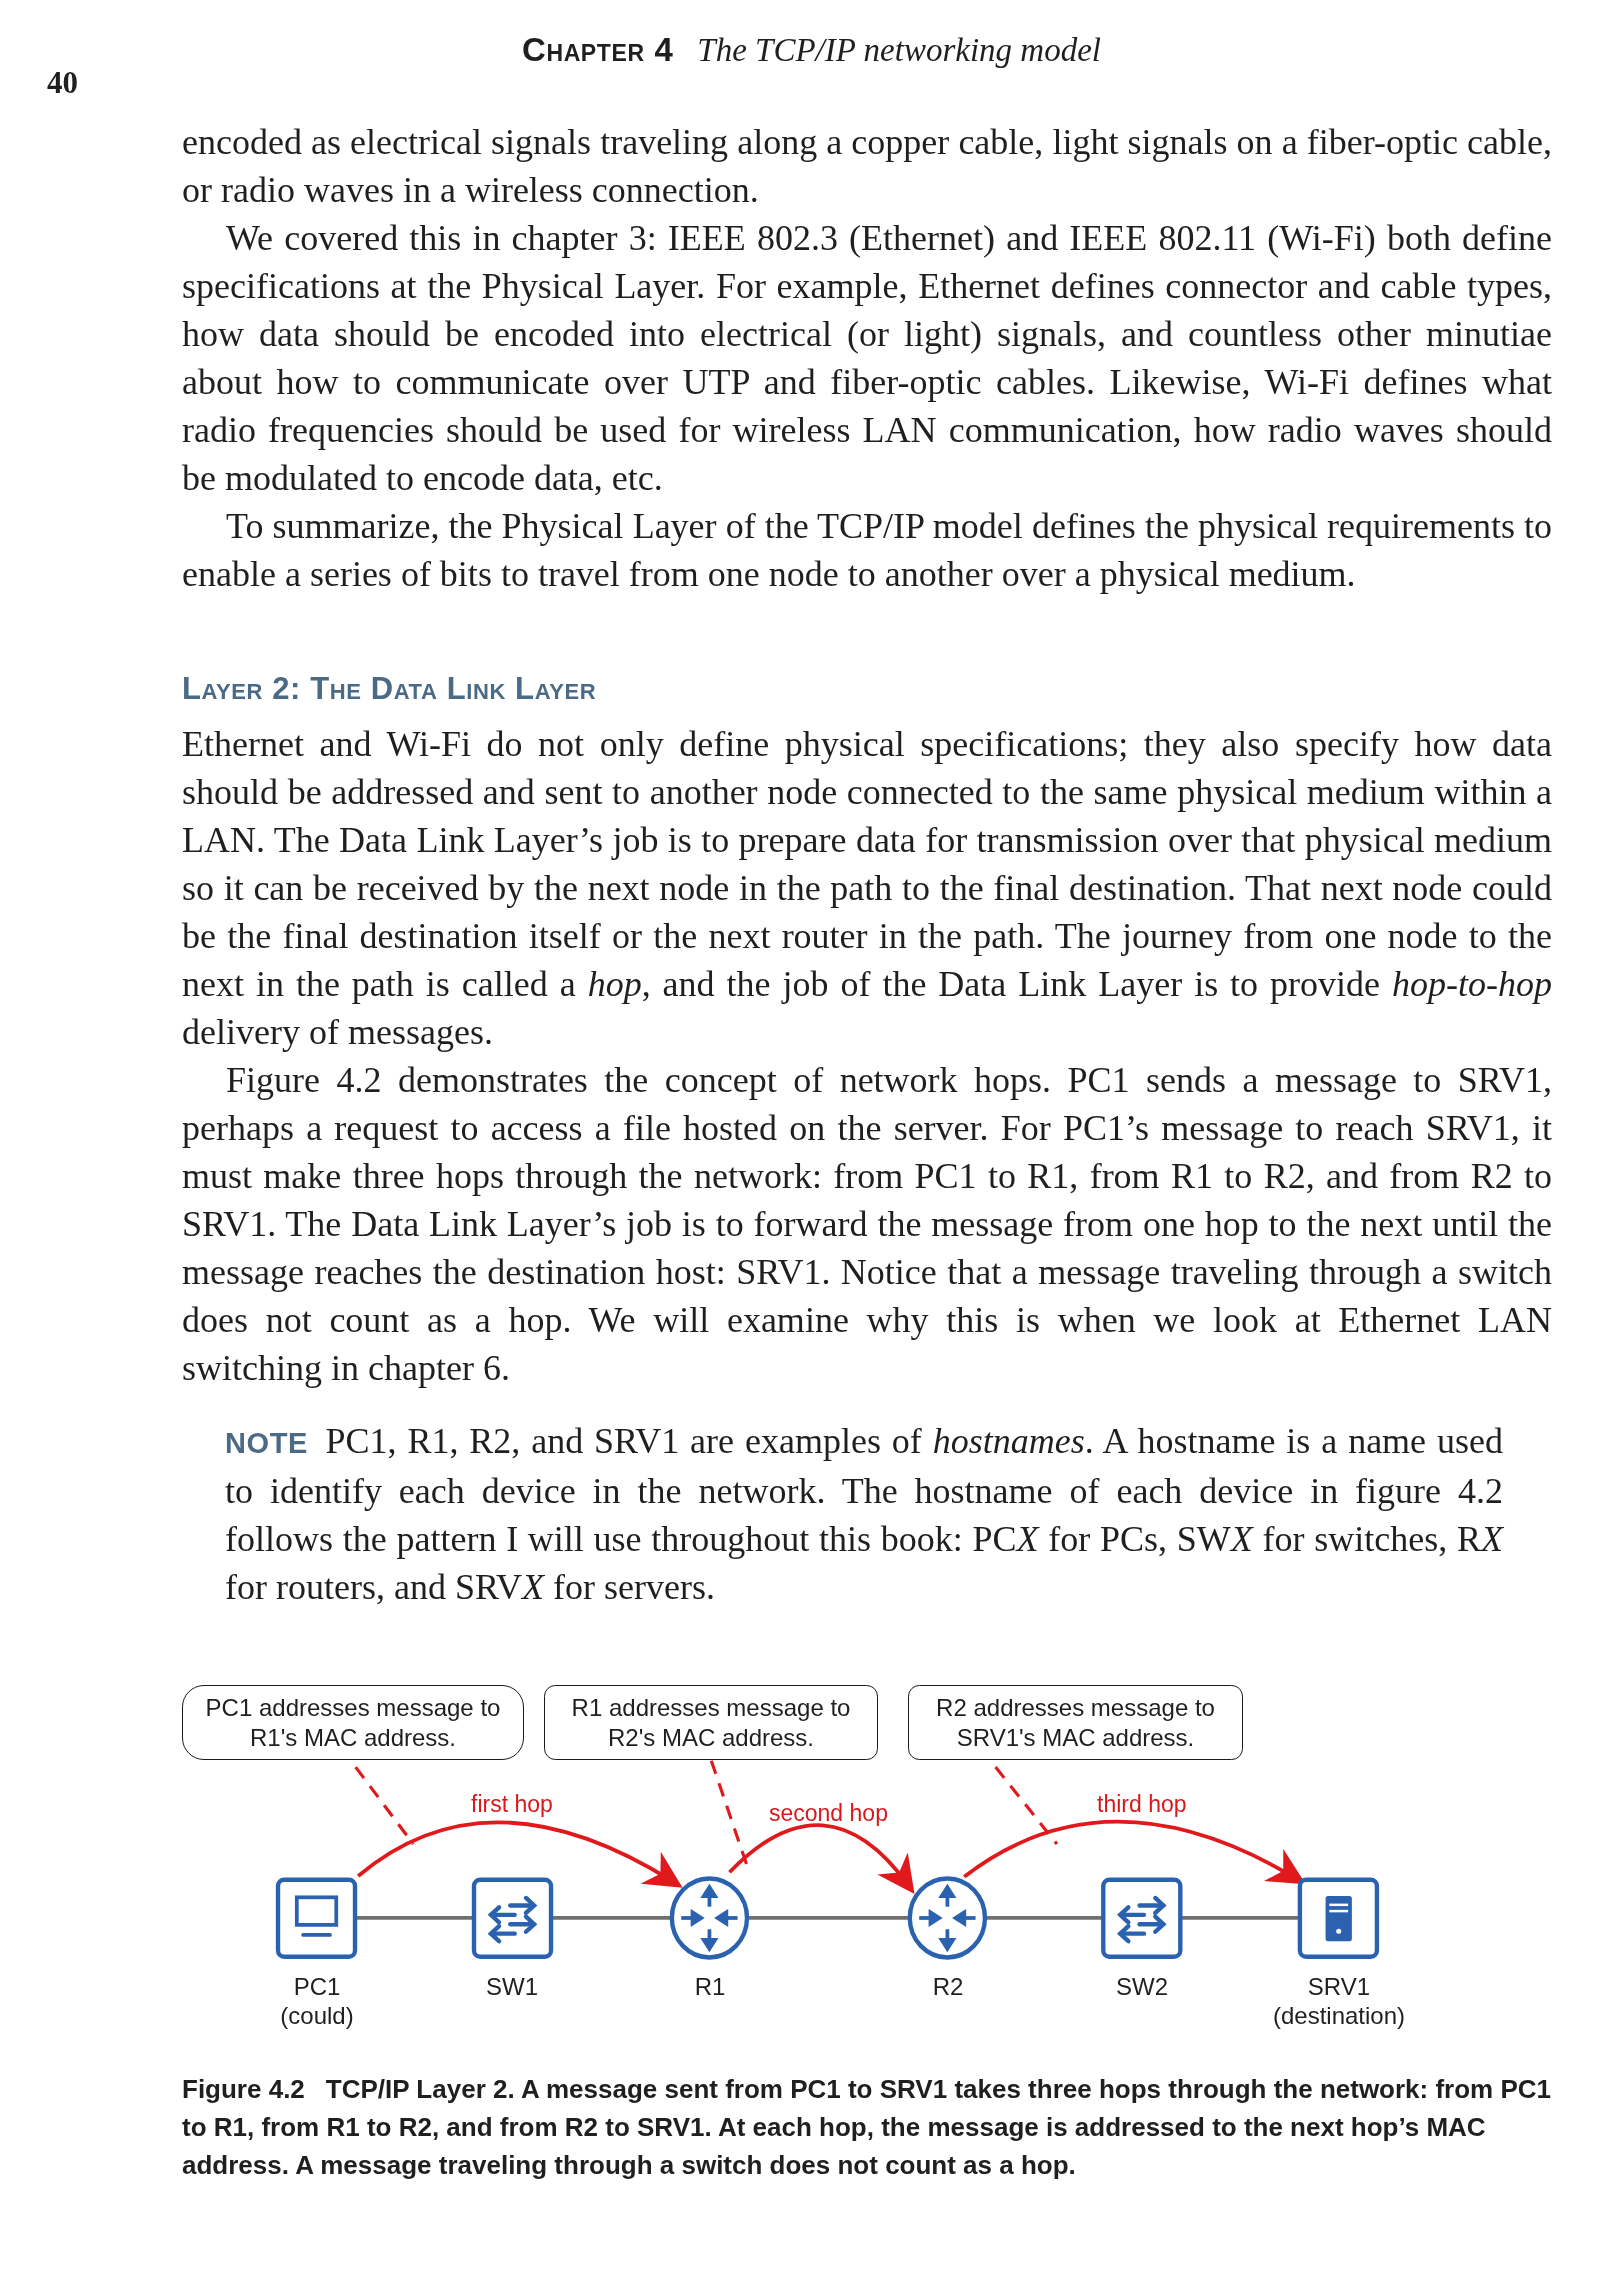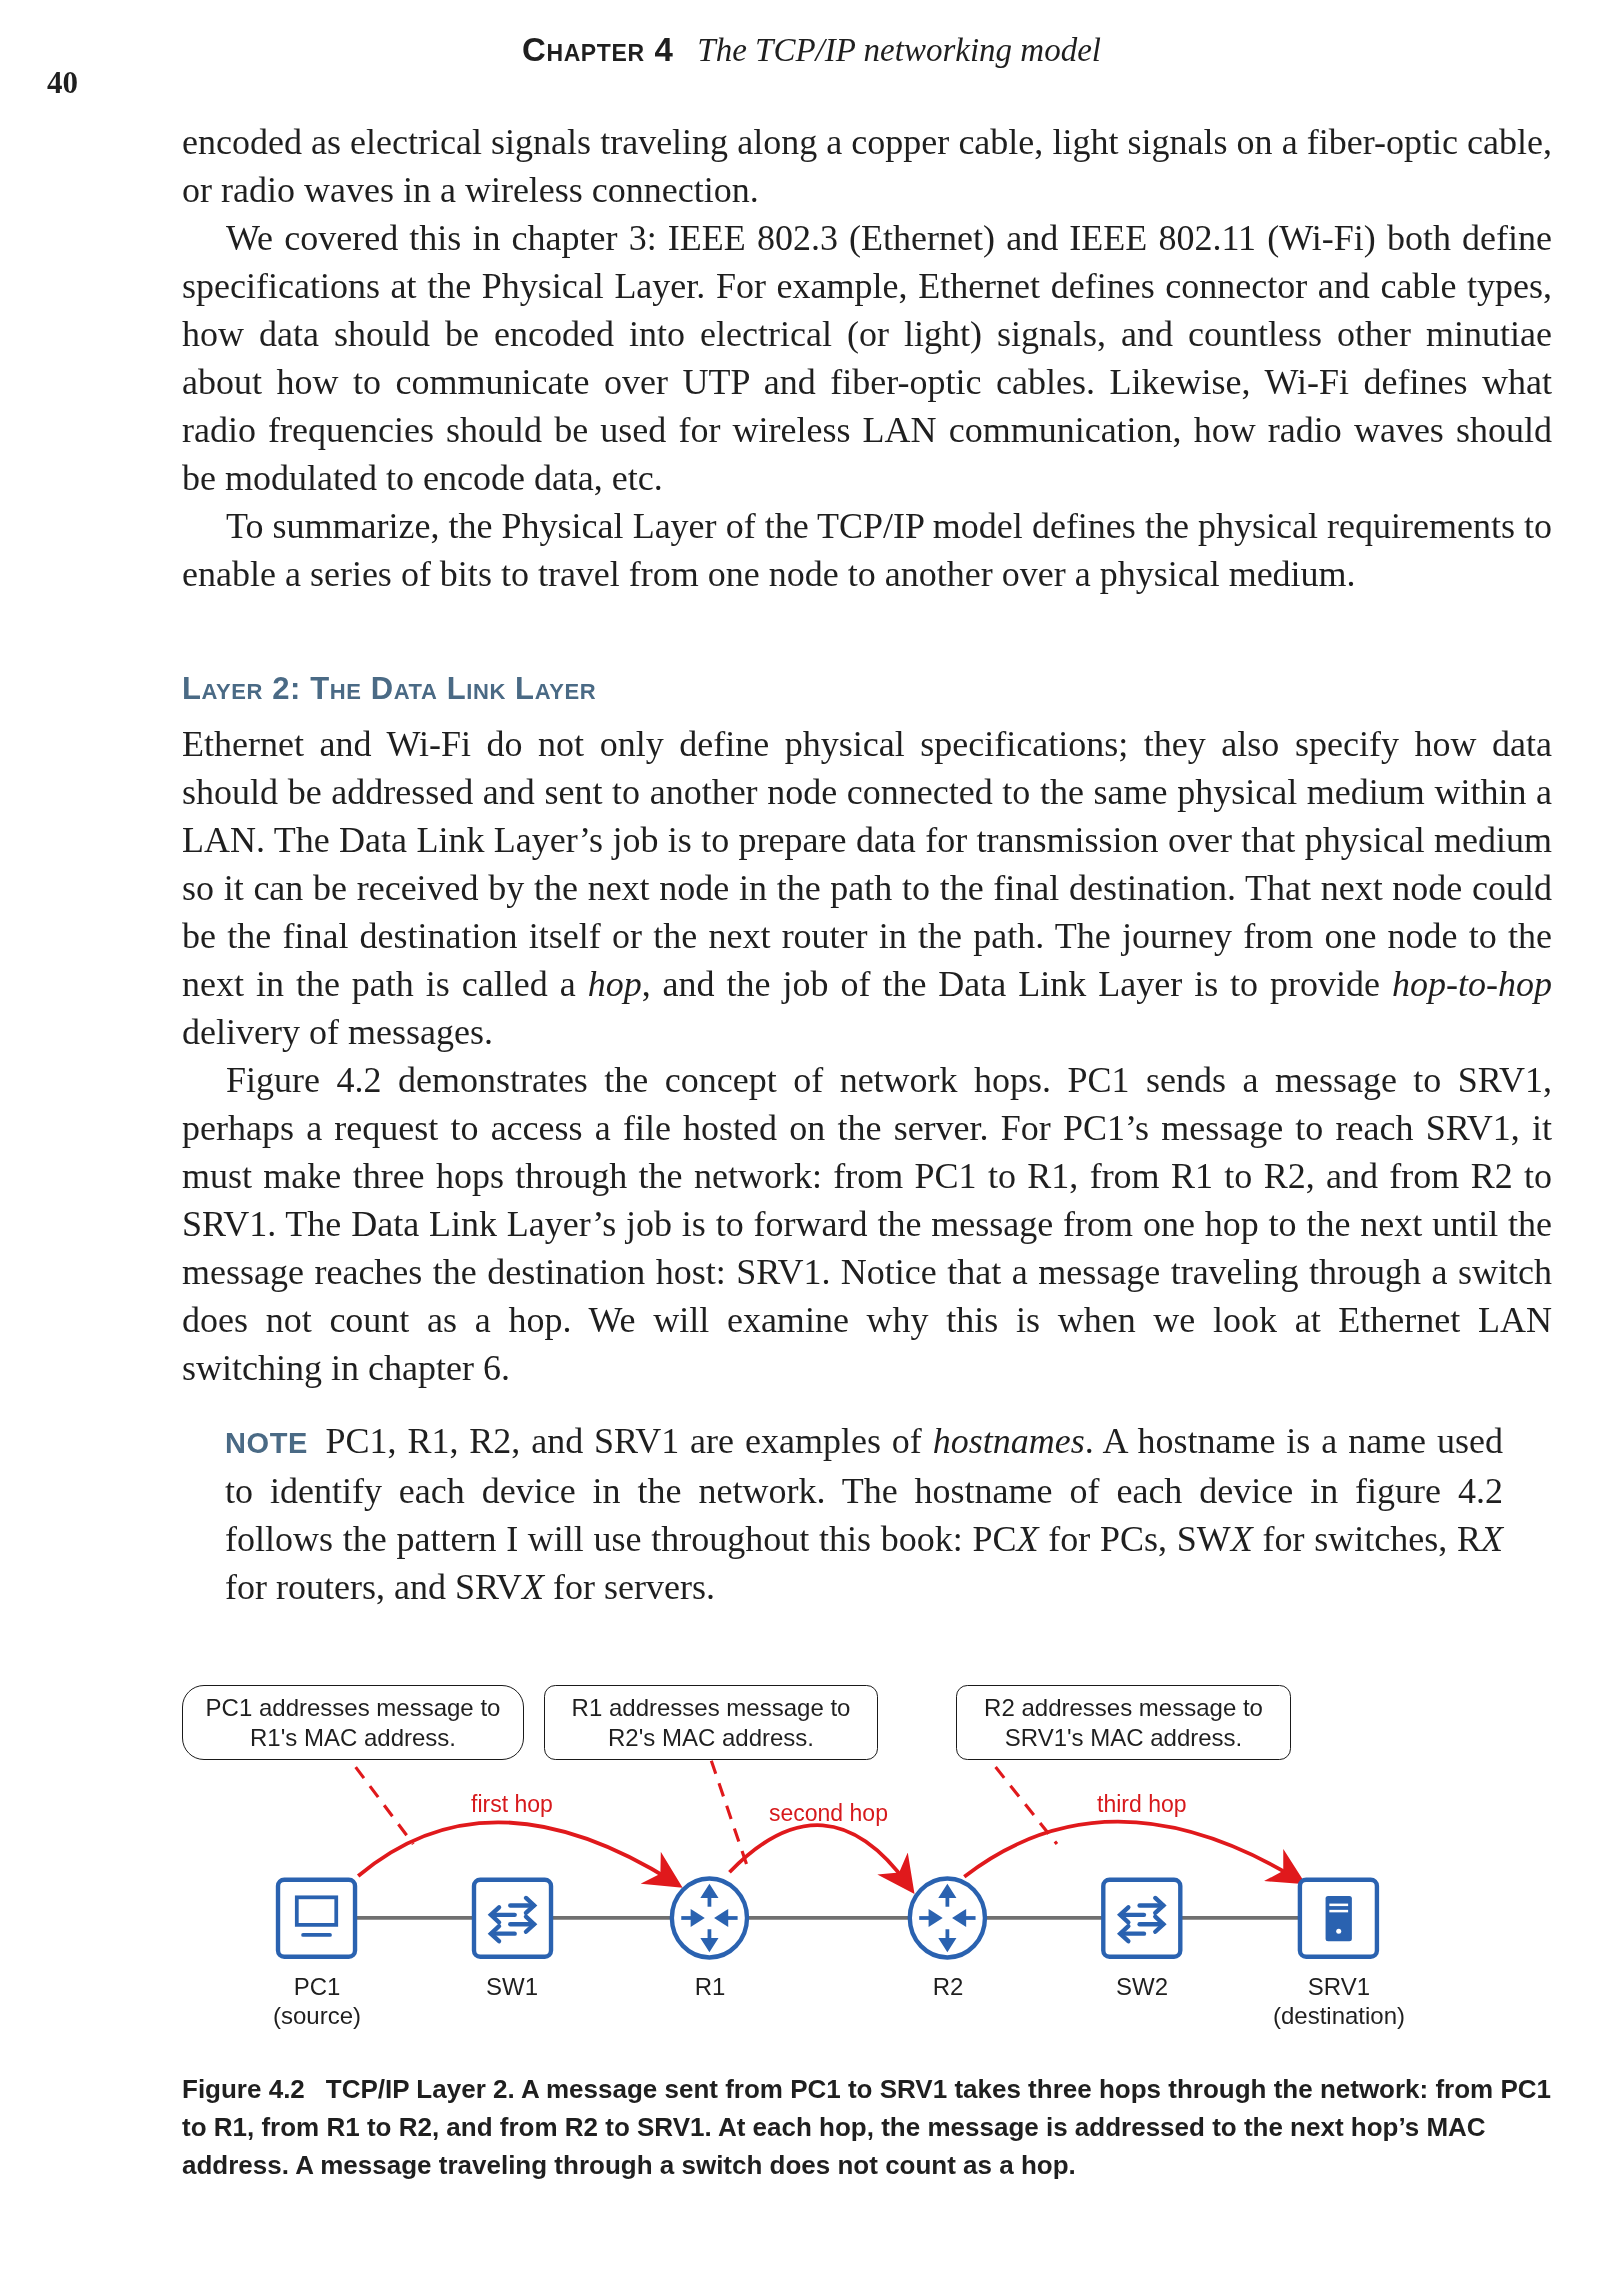--- a/index.html
+++ b/index.html
@@ -54,21 +54,21 @@
         <div>PC1 addresses message to</div>
         <div>R1's MAC address.</div>
       </div>
   </div>
   <div class="abs callout" style="left:544px; top:1685px; width:334px; height:75px;">
     <div>
         <div>R1 addresses message to</div>
         <div>R2's MAC address.</div>
       </div>
   </div>
-  <div class="abs callout" style="left:908px; top:1685px; width:335px; height:75px;margin-left:48px;">
+  <div class="abs callout" style="left:908px; top:1685px; width:335px; height:75px;">
     <div>
         <div>R2 addresses message to</div>
         <div>SRV1's MAC address.</div>
       </div>
   </div>
 
   <svg class="diagram" width="1623" height="2295" viewBox="0 0 2592 3665">
     <defs>
       <marker id="arrowhead" markerWidth="10" markerHeight="10" refX="7" refY="5" orient="auto" markerUnits="strokeWidth">
         <path d="M0,0 L10,5 L0,10 L3,5 Z" fill="#e0191c"></path>
@@ -155,21 +155,21 @@
       <circle cx="2138" cy="3084" r="4" fill="#fff"></circle>
     </g>
   </svg>
 
   <div class="abs hop-label" style="left:471px; top:1791px;">first hop</div>
   <div class="abs hop-label" style="left:769px; top:1800px;">second hop</div>
   <div class="abs hop-label" style="left:1097px; top:1791px;">third hop</div>
 
   <div class="abs node-label" style="left:223px; top:1972px;">
       <div>PC1</div>
-      <div>(source)</div>
+      <div>(could)</div>
     </div>
   <div class="abs node-label" style="left:418px; top:1972px;">
       <div>SW1</div>
     </div>
   <div class="abs node-label" style="left:616px; top:1972px;">
       <div>R1</div>
     </div>
   <div class="abs node-label" style="left:854px; top:1972px;">
       <div>R2</div>
     </div>

